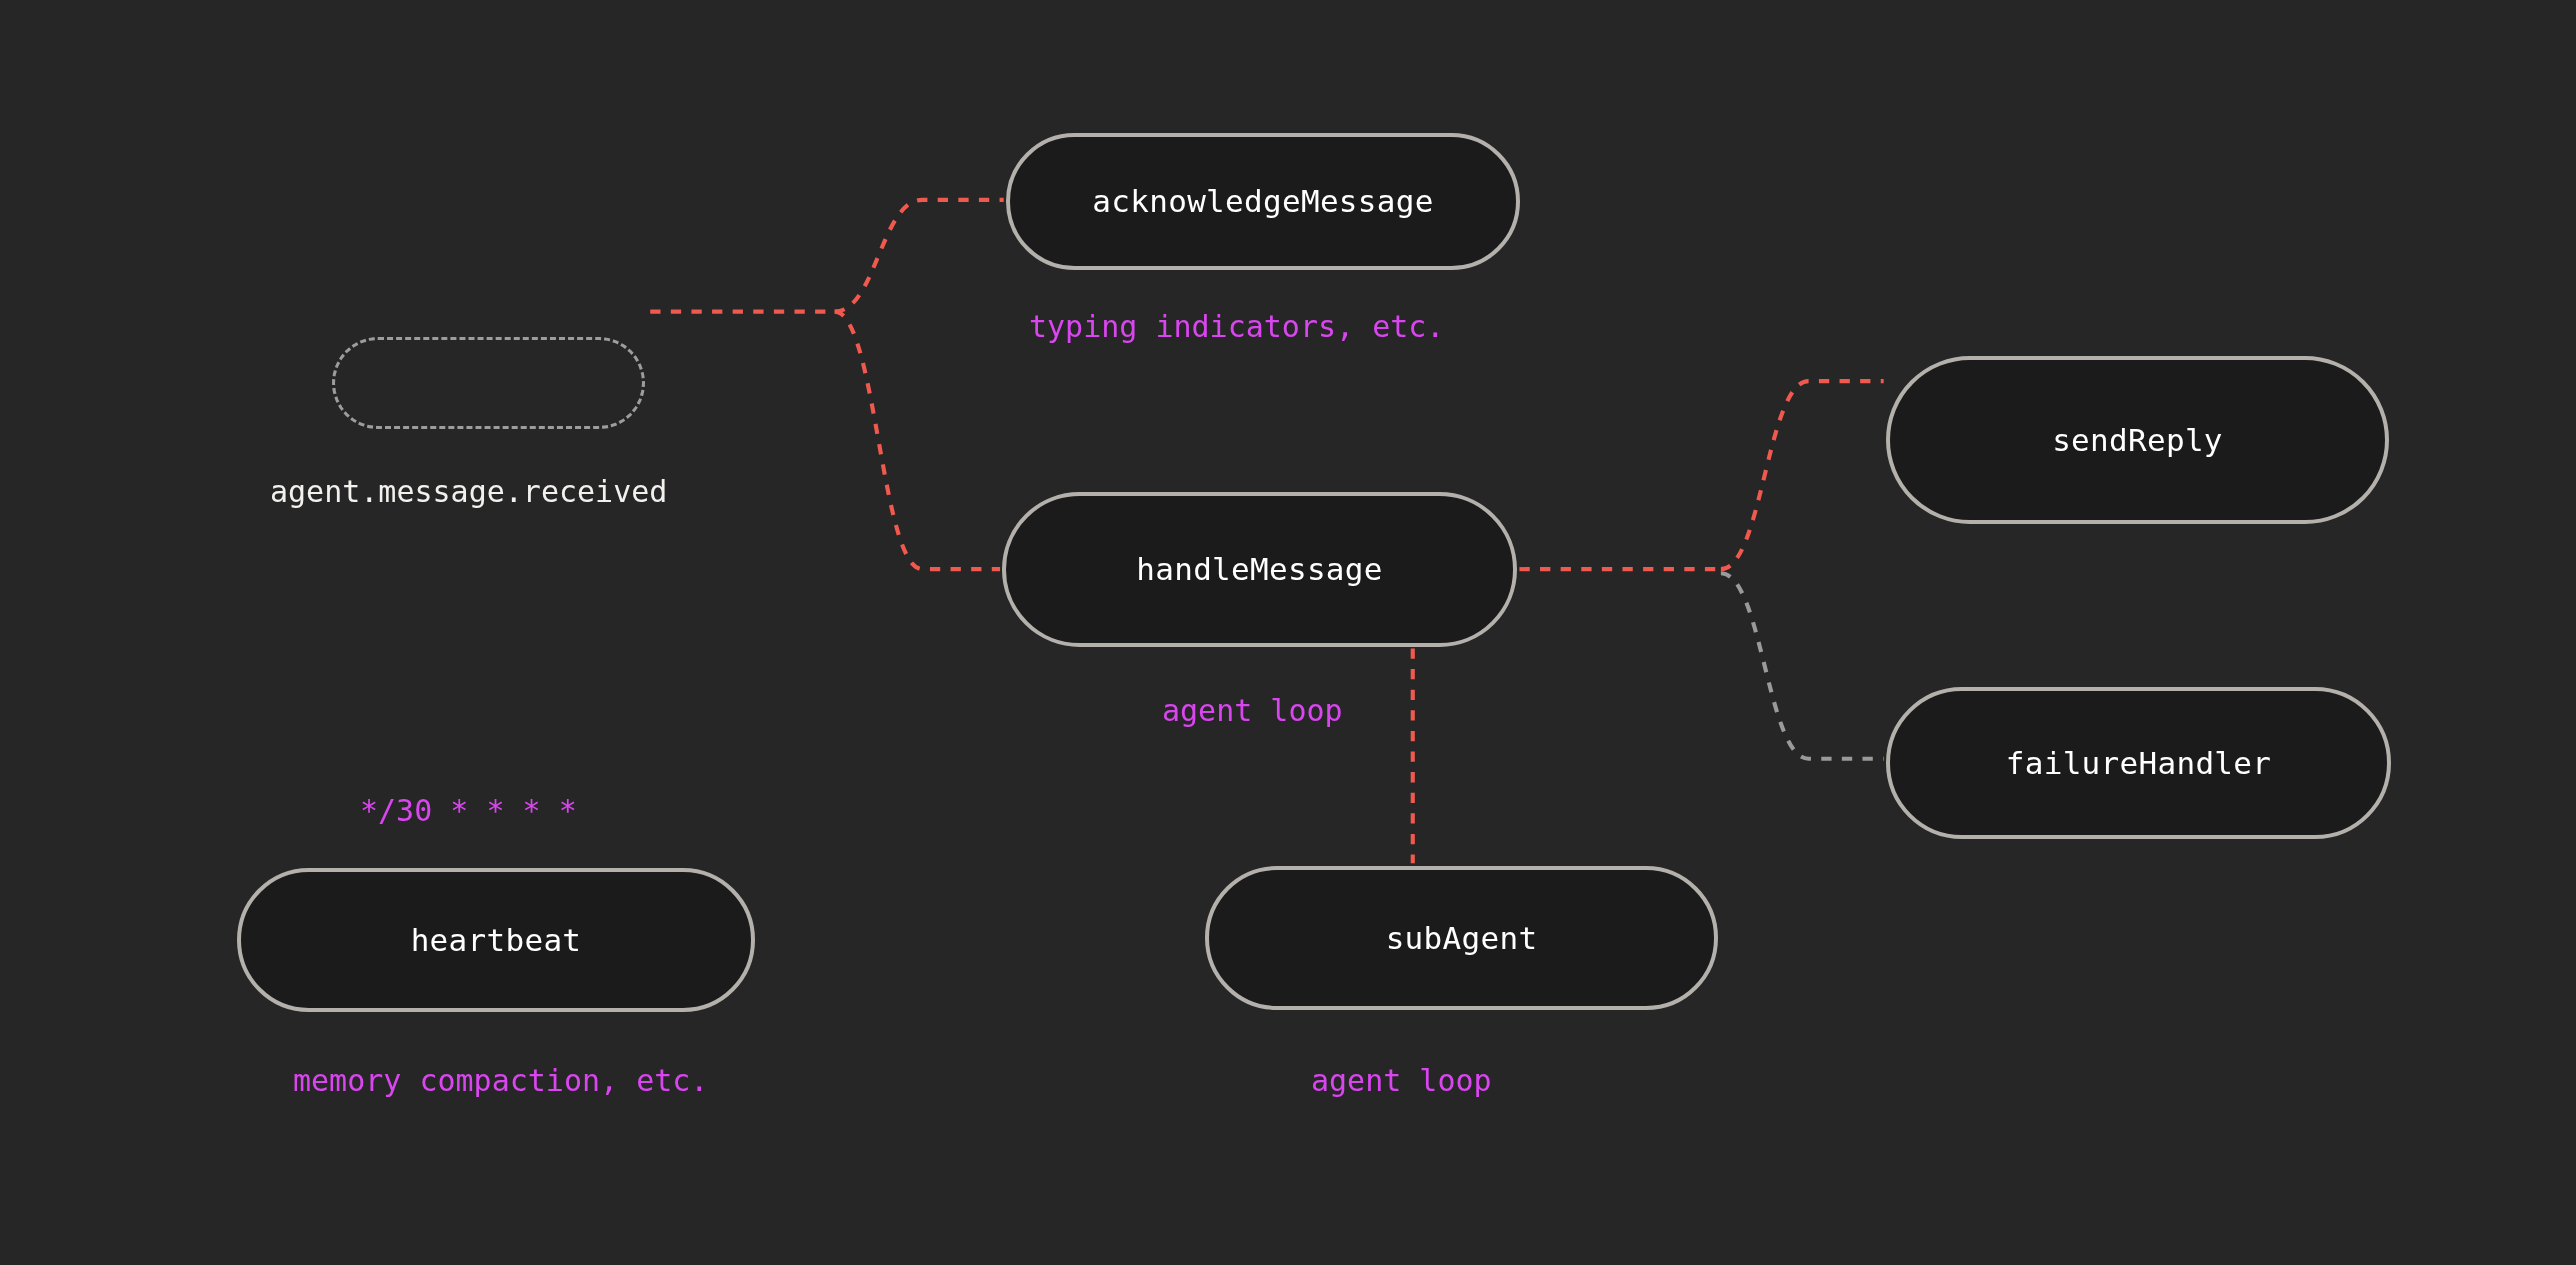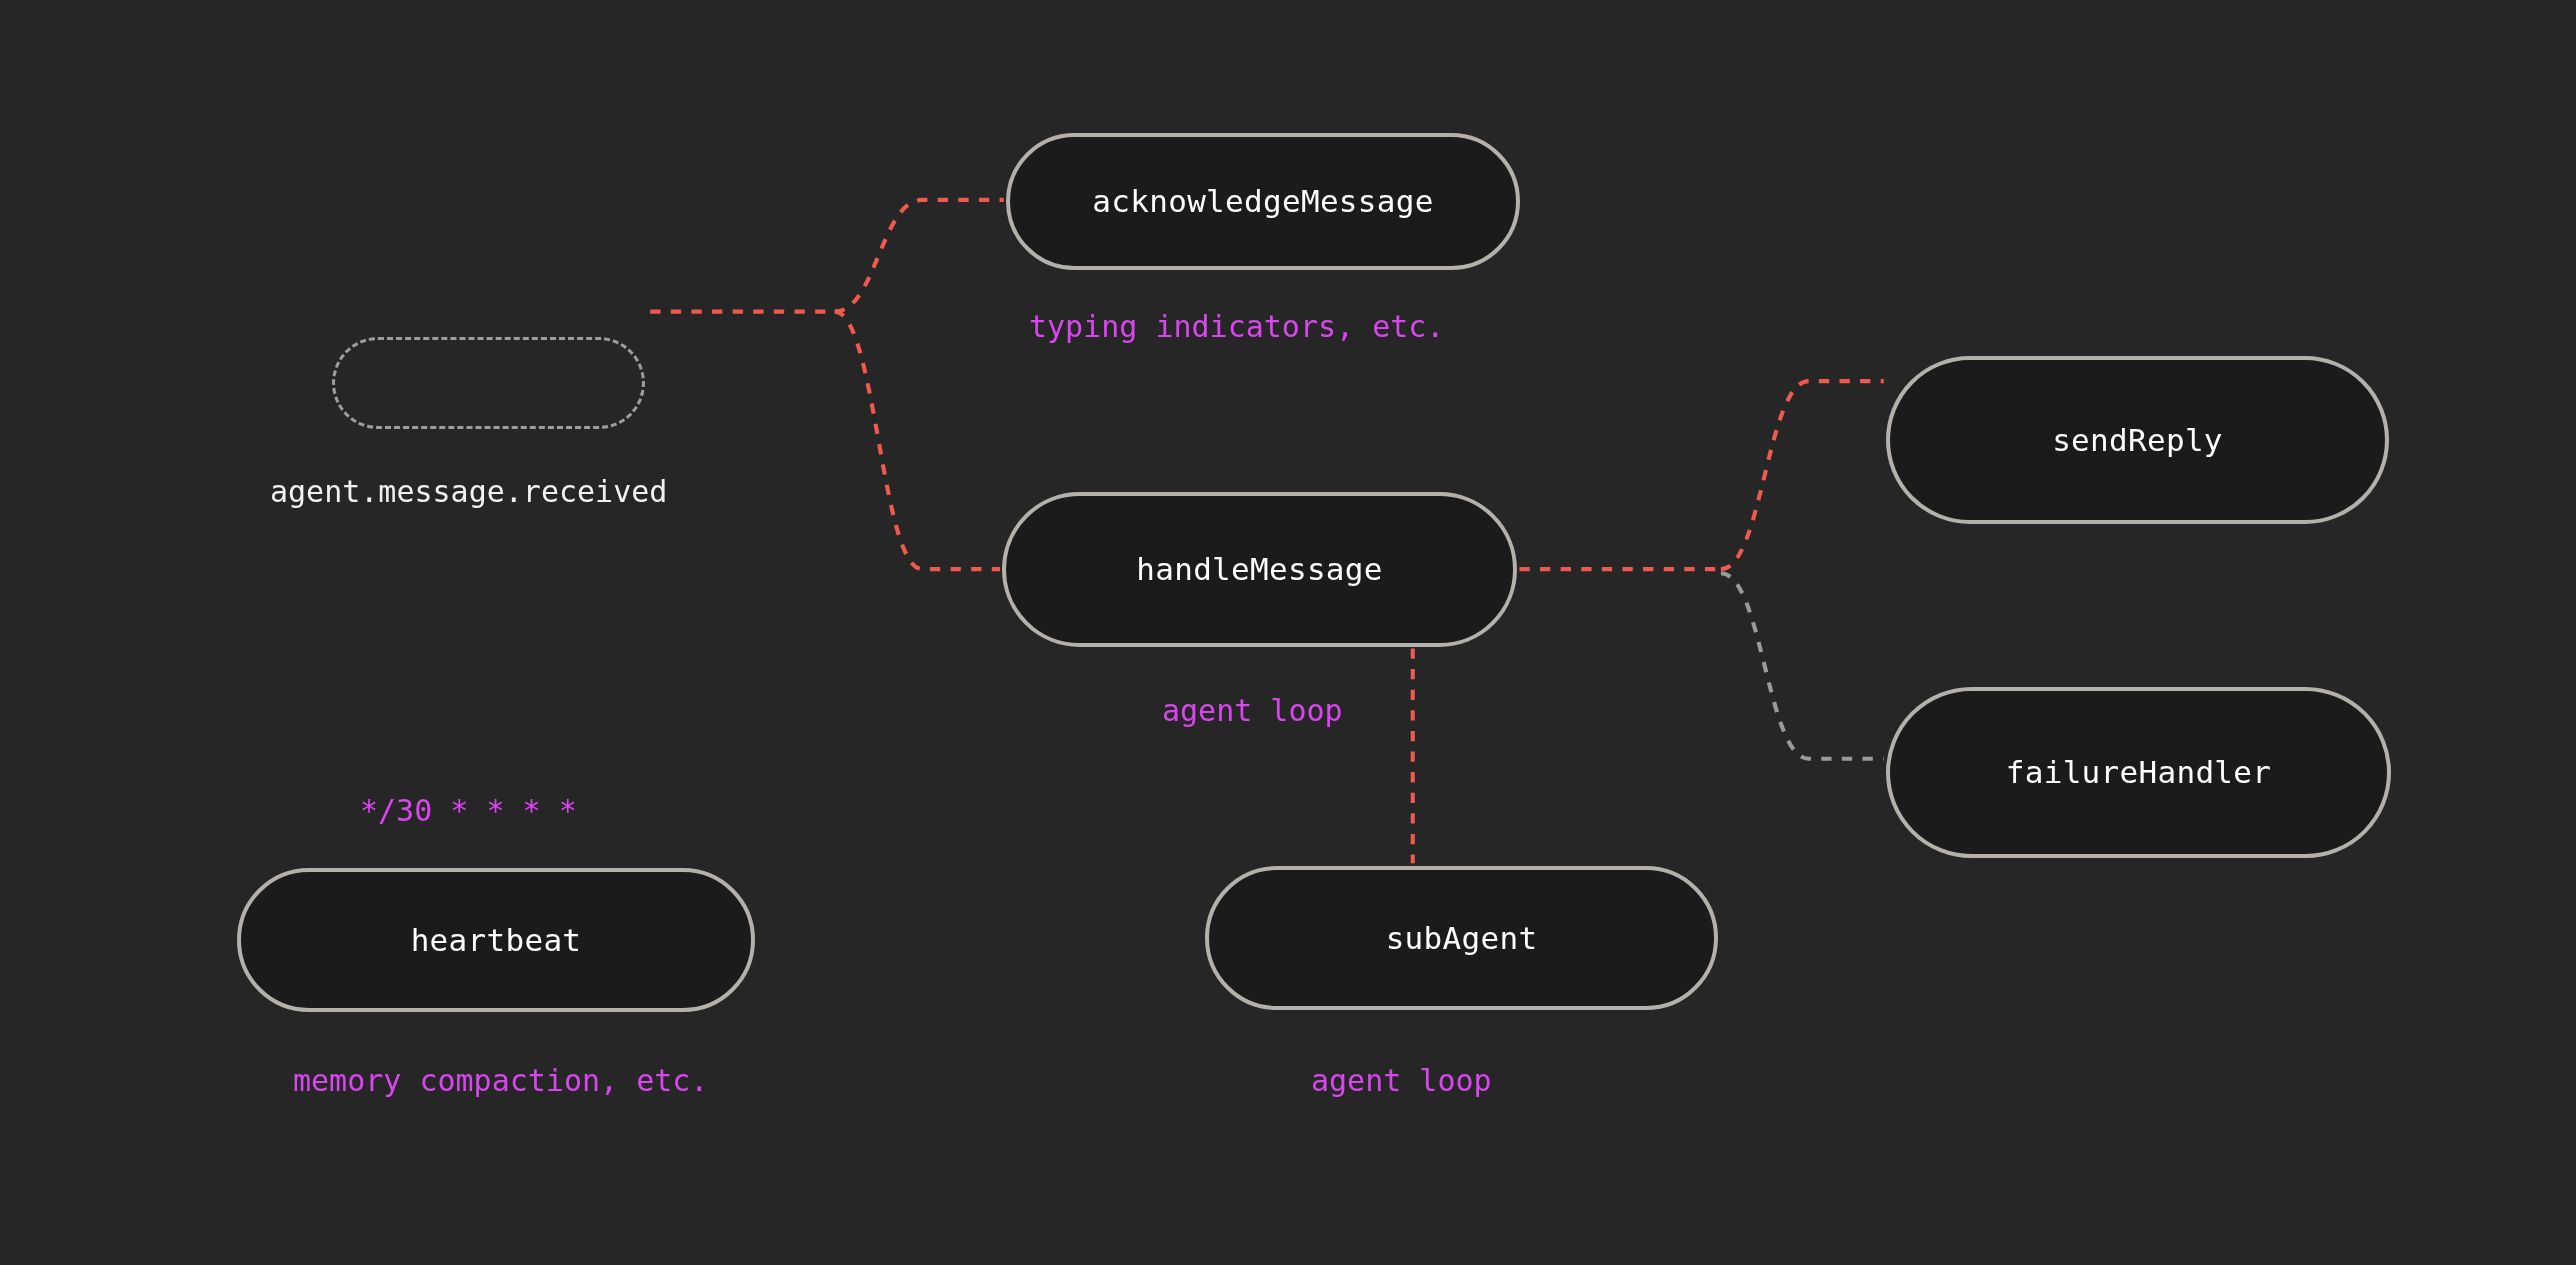--- a/index.html
+++ b/index.html
@@ -89,21 +89,21 @@
   </div>
 
   <div class="node" style="left: 1002px; top: 492px; width: 515px; height: 155px;">
     <span class="node-label">handleMessage</span>
   </div>
 
   <div class="node" style="left: 1886px; top: 309px; width: 503px; height: 168px; margin-top: 47px;">
     <span class="node-label">sendReply</span>
   </div>
 
-  <div class="node" style="left: 1886px; top: 687px; width: 505px; height: 171px;">
+  <div class="node" style="left: 1886px; top: 687px; width: 505px; height: 152px;">
     <span class="node-label">failureHandler</span>
   </div>
 
   <div class="node" style="left: 237px; top: 868px; width: 518px; height: 144px;">
     <span class="node-label">heartbeat</span>
   </div>
 
   <div class="node" style="left: 1205px; top: 866px; width: 513px; height: 144px;">
     <span class="node-label">subAgent</span>
   </div>

